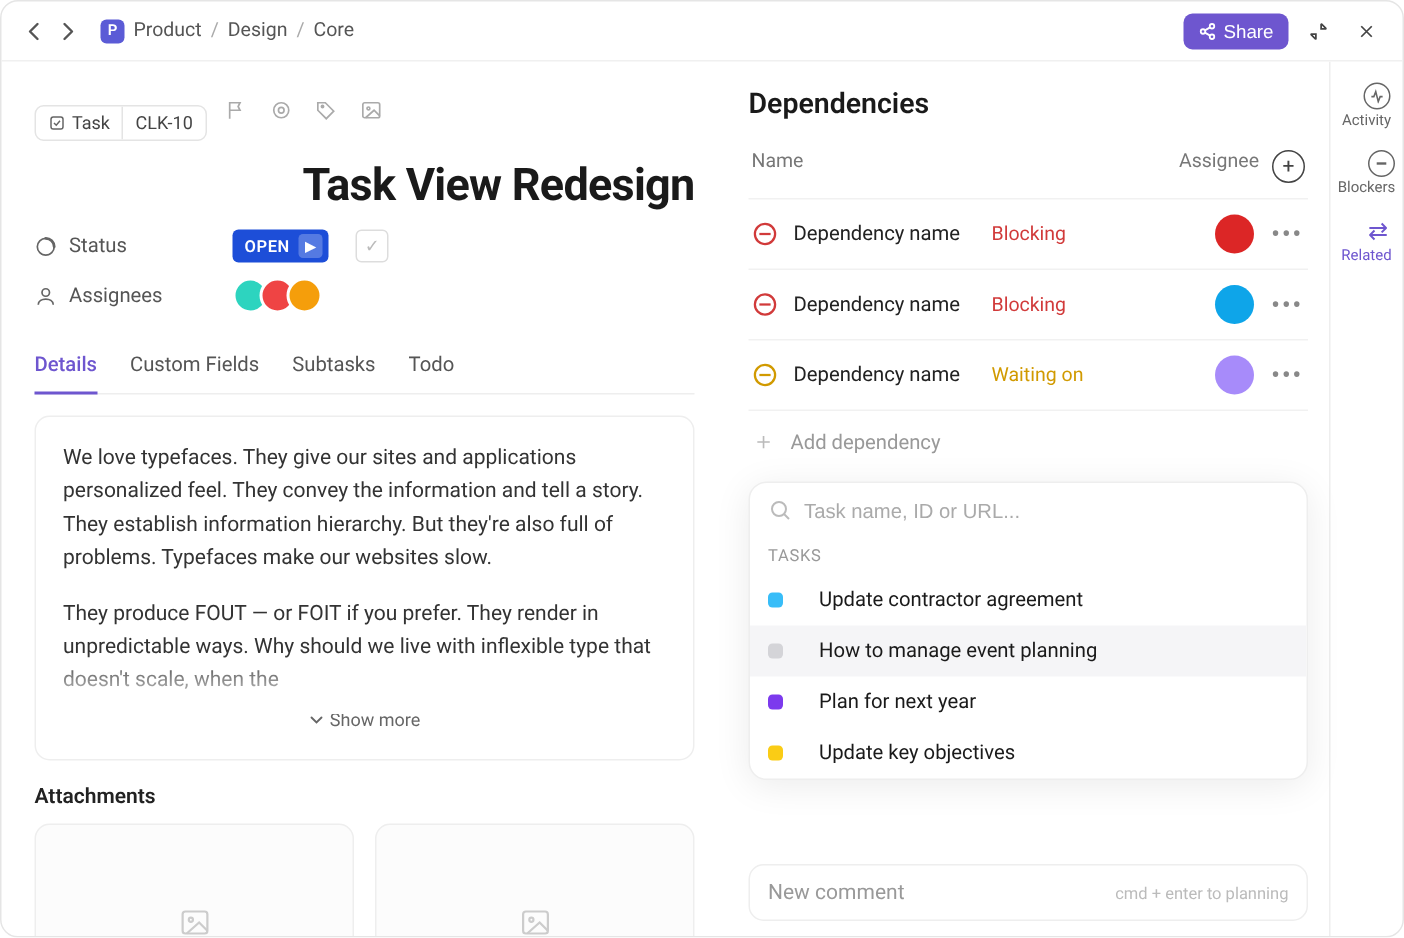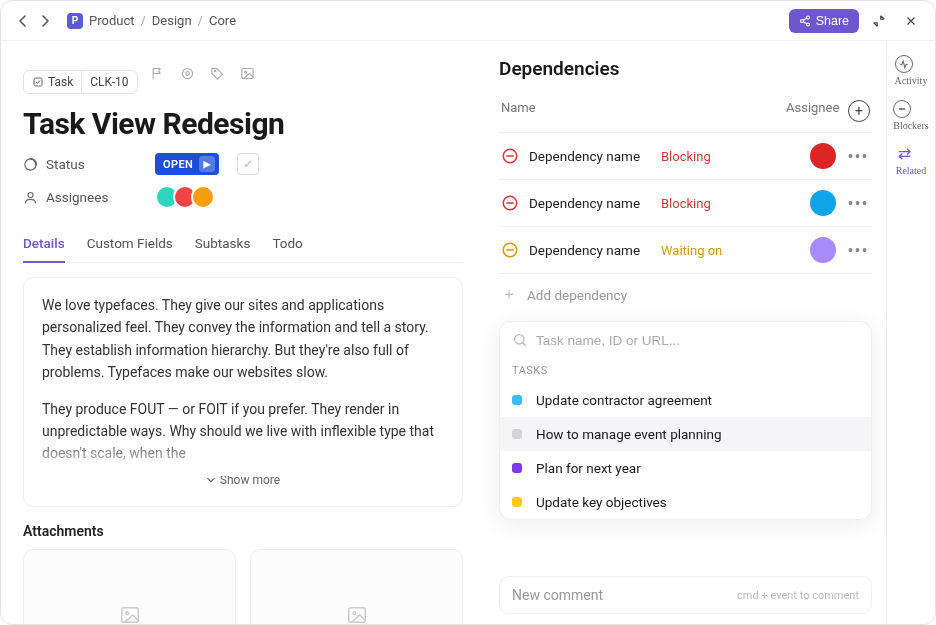--- a/index.html
+++ b/index.html
@@ -67,34 +67,34 @@
     padding: 16px 14px 0 14px;
     position:relative;
     display:flex; flex-direction:column;
   }
   .rail {
     flex: 0 0 48px;
     padding-top:14px;
     display:flex; flex-direction:column; align-items:center; gap:14px;
   }
   .rail-item {
-    display:flex; flex-direction:column; align-items:flex-start; gap:2px;
-    font-size:10px; color:#666; cursor:pointer;font-family:Liberation Serif, serif;
+    display:flex; flex-direction:column; align-items:flex-end; gap:2px;
+    font-size:10px; color:#666; cursor:pointer;
   }
   .rail-item.active { color:#6e56cf; }
   .rail-item .ric { width:18px; height:18px; border:1.5px solid currentColor; border-radius:50%; display:flex; align-items:center; justify-content:center;}
   .rail-item.related .ric { border:none; font-size:16px; line-height:1;}
   
   .taskpill-row { display:flex; align-items:center; gap:10px; margin-bottom:8px;}
   .pill-group { display:flex; border:1px solid #e4e4e4; border-radius:6px; overflow:hidden;margin-top:17px;}
   .pill-group .pill { padding:4px 8px; font-size:12px; color:#444; display:flex; align-items:center; gap:4px;}
   .pill-group .pill + .pill { border-left:1px solid #e4e4e4;}
   .faint-ic { width:20px; height:20px; color:#aaa; display:flex; align-items:center; justify-content:center; cursor:pointer;}
   .title {
-    font-size:30px; font-weight:700; letter-spacing:-0.5px; margin:4px 0 12px 0;
+    font-size:30px; font-weight:700; letter-spacing:-0.5px; margin:4px 0 12px 0;text-align:right;
   }
   .meta-row { display:flex; align-items:center; gap:12px; margin-bottom:10px; font-size:13.5px; color:#444;}
   .meta-row .label { width:120px; display:flex; align-items:center; gap:8px; color:#555;}
   .status-chip {
     display:inline-flex; align-items:center; gap:6px;
     background:#1d4ed8; color:#fff; font-size:11px; font-weight:600; letter-spacing:0.4px;
     border-radius:4px; padding:3px 4px 3px 8px;
   }
   .status-chip .play { background:rgba(255,255,255,0.25); width:16px; height:16px; border-radius:3px; display:flex; align-items:center; justify-content:center; font-size:9px;}
   .checkbox {
@@ -161,21 +161,21 @@
   }
   .dd .search {
     display:flex; align-items:center; gap:8px; padding:10px 12px;
   }
   .dd .search input {
     border:none; outline:none; font-size:13.5px; flex:1; color:#000000;
   }
   .dd .search input::placeholder { color:#aaa; }
   .dd .grp { padding:6px 12px; font-size:11px; letter-spacing:0.5px; color:#999;}
   .dd .opt {
-    display:flex; align-items:center; gap:14px; padding:9px 12px; font-size:13.5px; cursor:pointer;
+    display:flex; align-items:center; gap:24px; padding:9px 12px; font-size:13.5px; cursor:pointer;
   }
   .dd .opt.hover { background:#f5f5f7;align-items:center; }
   .sq { width:10px; height:10px; border-radius:3px; flex:0 0 10px;}
   
   .comment {
     margin-top:auto; margin-bottom:10px;
     border:1px solid #eee; border-radius:10px; padding:10px 12px;
     display:flex; align-items:center; color:#999; font-size:14px;
   }
   .comment .hint { margin-left:auto; font-size:11px; color:#bbb;}
@@ -417,21 +417,21 @@
             </div>
             <div class="opt">
               <span class="sq" style="background:#facc15"></span>
               <span>Update key objectives</span>
             </div>
           </div>
       </div>
 
       <div class="comment">
         <span>New comment</span>
-        <span class="hint">cmd + event to comment</span>
+        <span class="hint">cmd + enter to planning</span>
       </div>
     </div>
 
     <div class="rail">
       <div class="rail-item">
         <span class="ric">
           <svg width="10" height="10" viewBox="0 0 24 24" fill="none" stroke="currentColor" stroke-width="2.5">
               <path d="M3 13h4l3-8 4 16 3-8h4"></path>
             </svg>
         </span>

